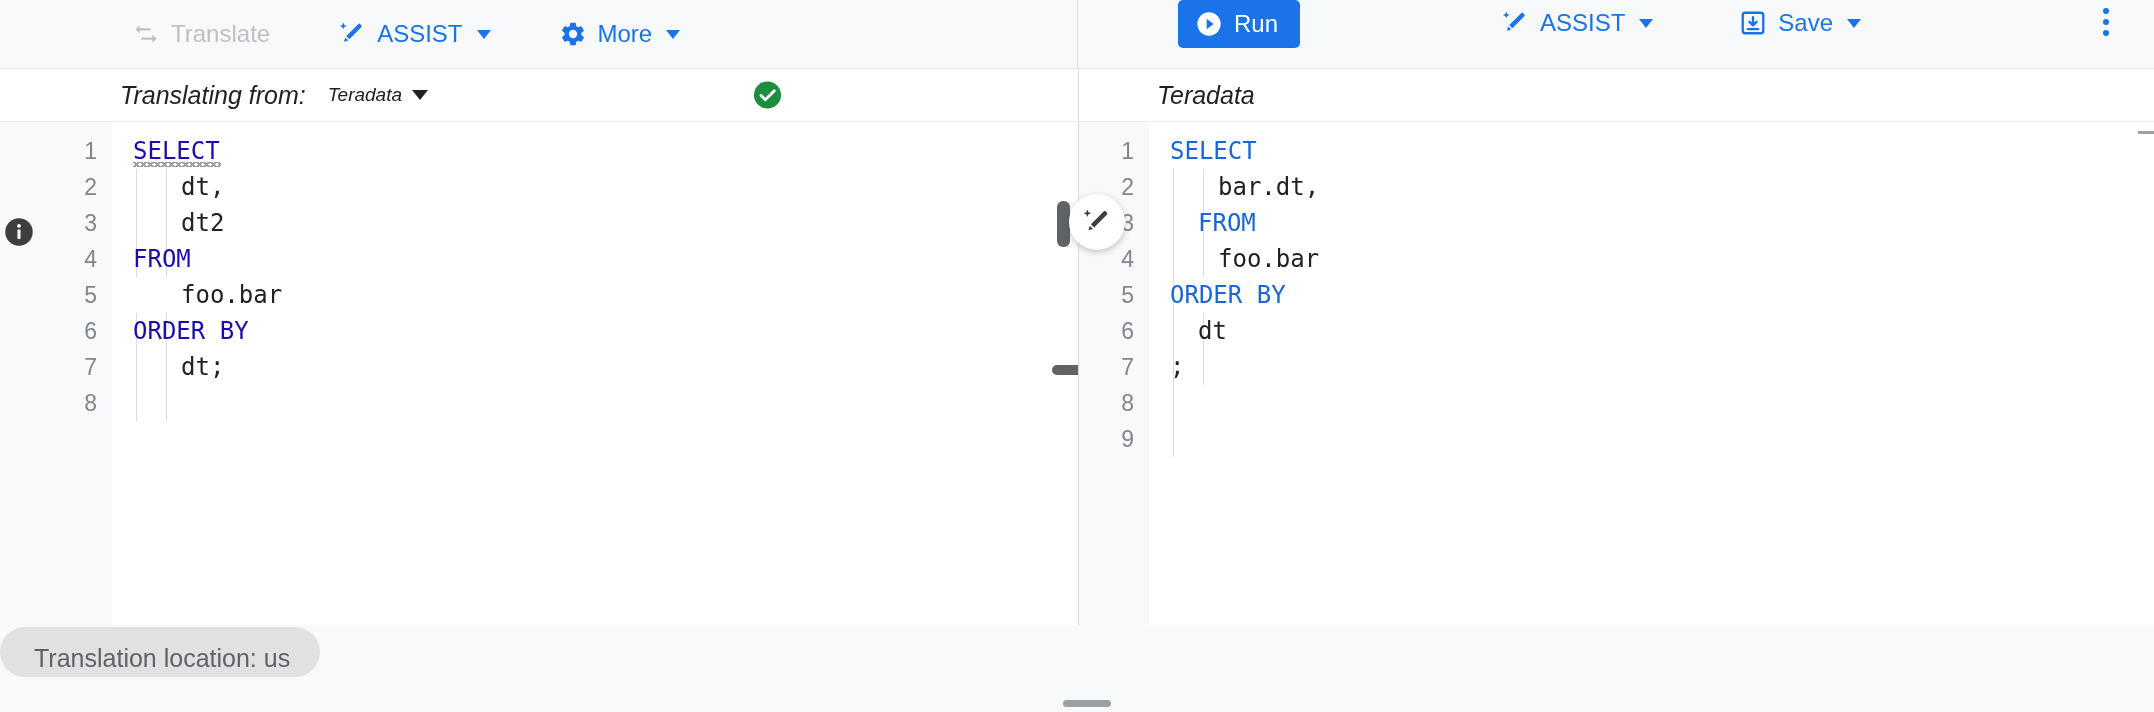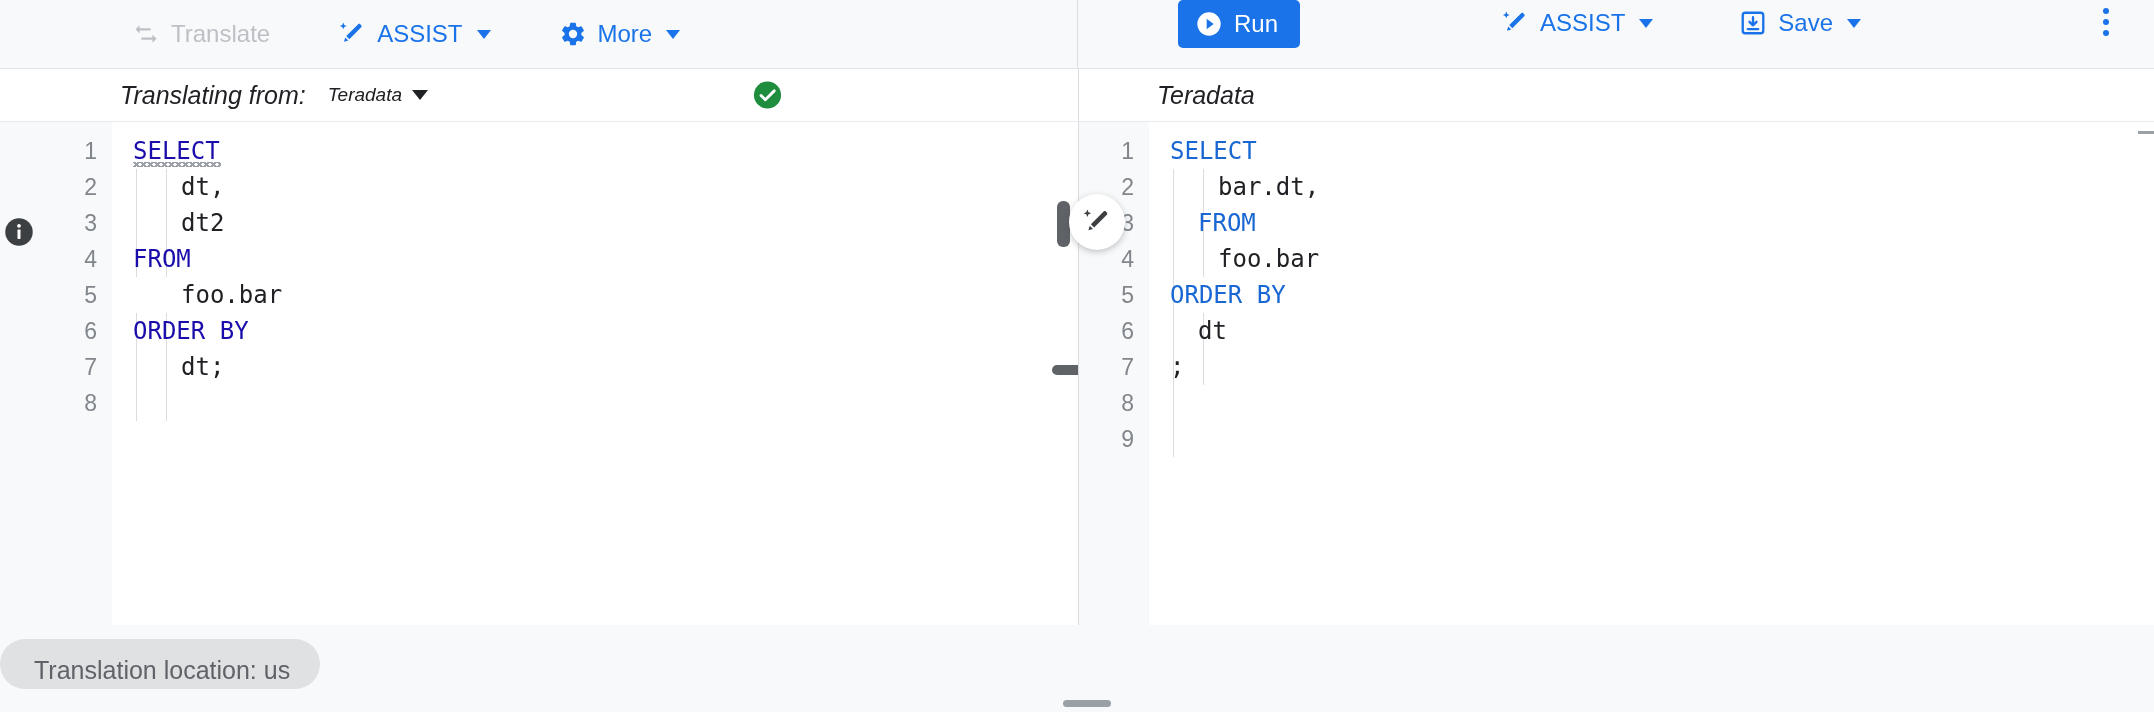--- a/index.html
+++ b/index.html
@@ -141,21 +141,21 @@
     position: absolute; left: 4px; top: 148px;
     width: 30px; height: 30px; z-index: 20; cursor: pointer;
   }
 
   
   .footer {
     position: absolute; left: 0; top: 625px; width: 2154px; height: 87px;
     background: #f8f9fa;
   }
   .loc-chip {
-    position: absolute; left: 0; top: 14px;
+    position: absolute; left: 0; top: 2px;
     height: 50px; display: flex; align-items: center;
     padding: 12px 30px 0 34px;
     background: #e0e1e3; border-radius: 25px;
     color: #5f6368; font-size: 25px; white-space: nowrap;
   }
   .drag-handle {
     position: absolute; left: 1063px; top: 700px;
     width: 48px; height: 7px; border-radius: 4px; background: #9aa0a6;
     cursor: ns-resize; z-index: 40;
   }

